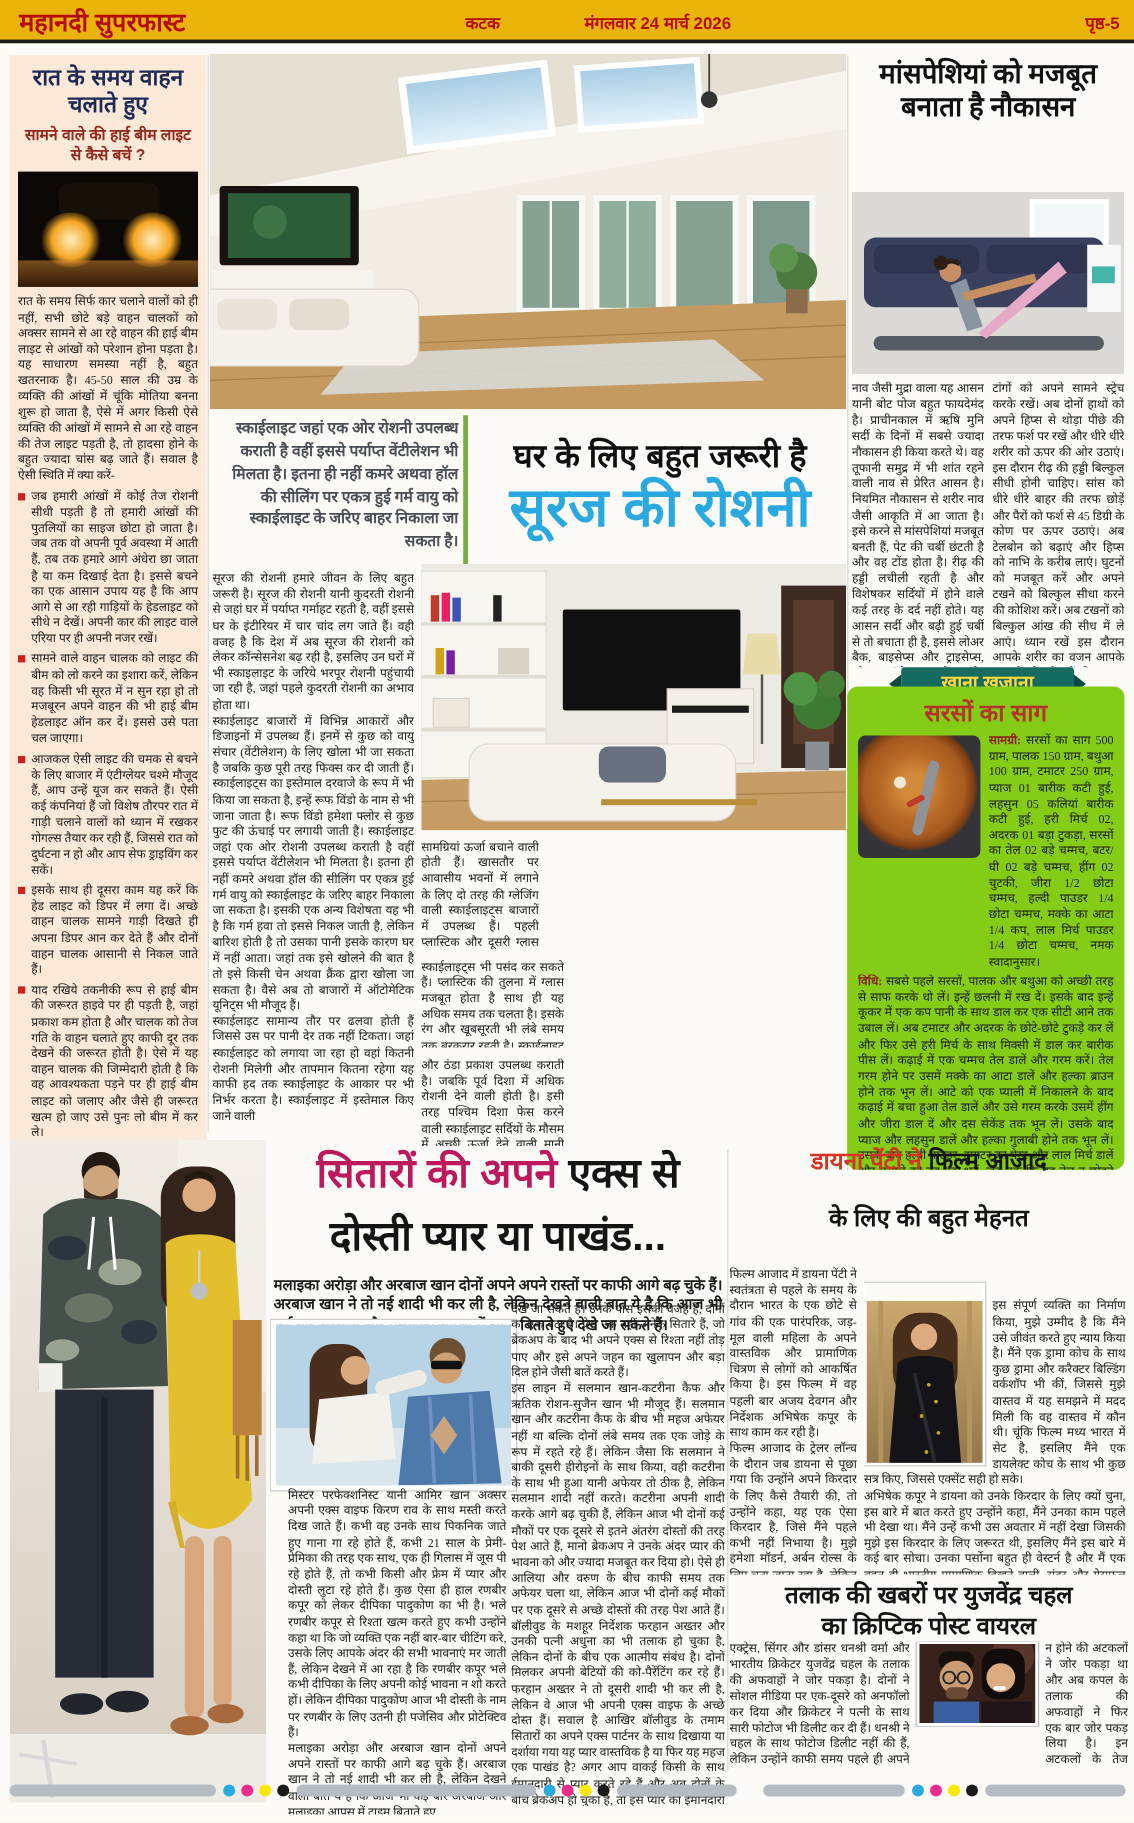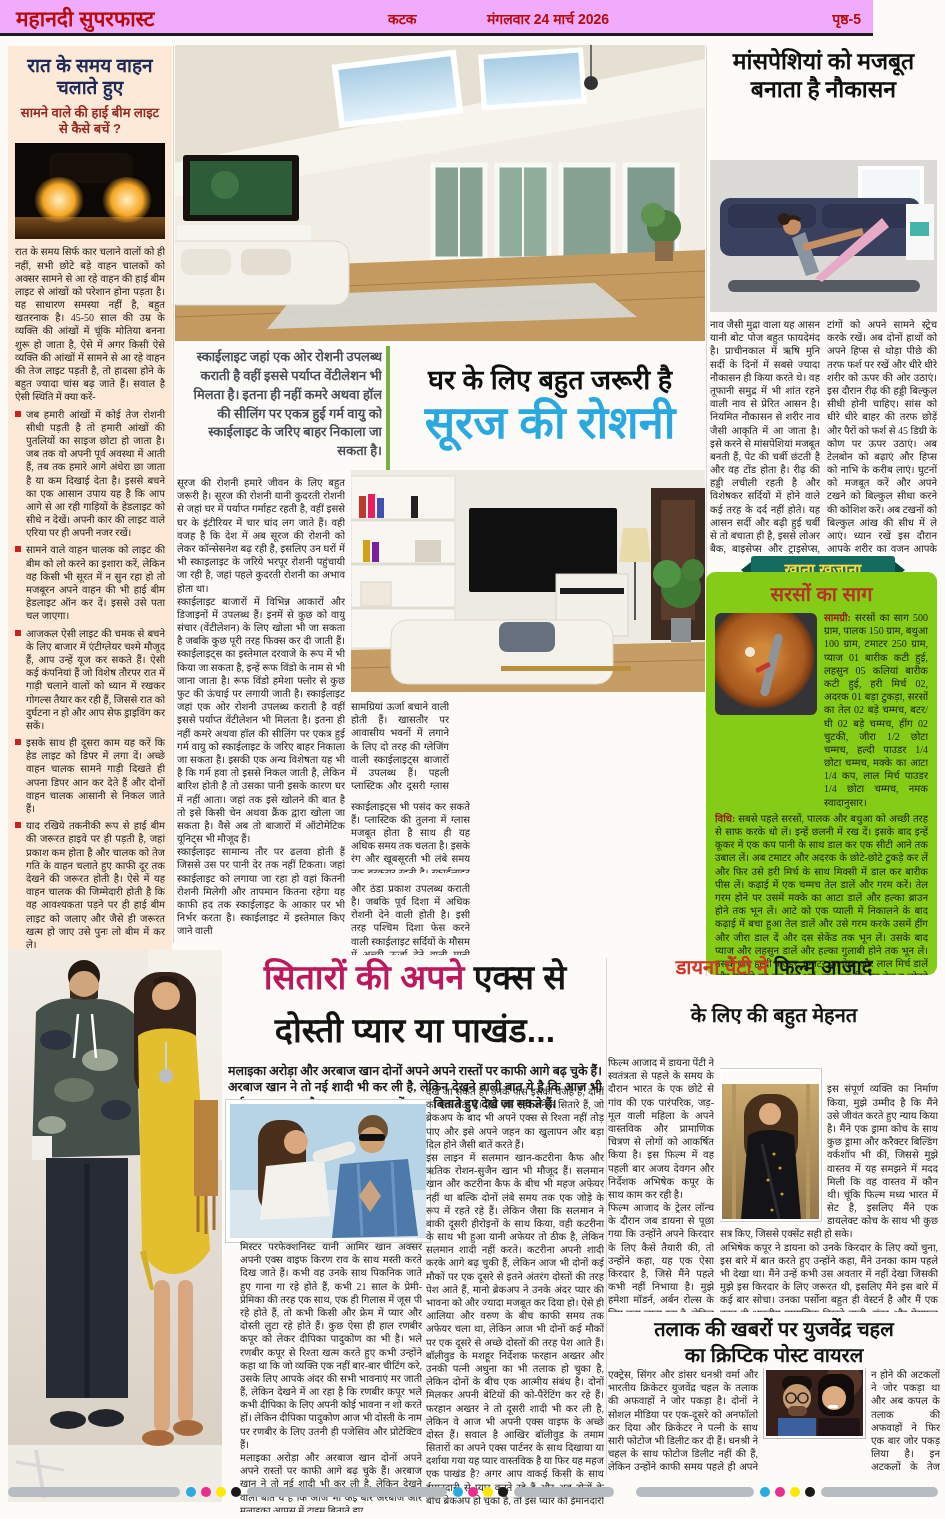--- a/index.html
+++ b/index.html
@@ -3,21 +3,21 @@
 <meta charset="utf-8">
 <style>
   html,body{margin:0;padding:0;background:#e8e6e0;}
   #page{position:relative;width:945px;height:1519px;background:#fcfbf7;overflow:hidden;
         font-family:"Liberation Serif",serif;color:#1c1c1c;}
   .abs{position:absolute;}
   .sans{font-family:"Liberation Sans",sans-serif;}
   .bodytext{font-size:10px;line-height:1.32;text-align:justify;white-space:pre-line;overflow:hidden;color:#1b1b1b;}
   .vrule{position:absolute;width:1px;background:#d8d5cd;}
   
-  #masthead{left:0;top:0;width:873px;height:36px;background:#f0abfc;border-bottom:3px solid #1b1b1b;box-sizing:border-box;}
+  #masthead{left:0;top:0;width:945px;height:36px;background:#eab308;border-bottom:3px solid #1b1b1b;box-sizing:border-box;}
   #masthead .mh{position:absolute;font-weight:bold;color:#b50d0d;font-family:"Liberation Sans",sans-serif;}
   
   #night{left:8px;top:46px;width:164px;height:1148px;background:#fce9d7;box-sizing:border-box;padding:7px 7px;overflow:hidden;}
   #night h1{margin:2px 0 0;font-size:19px;line-height:1.18;text-align:center;color:#1d2a56;font-family:"Liberation Sans",sans-serif;}
   #night h2{margin:5px 0 0;font-size:13px;line-height:1.25;text-align:center;color:#93291e;font-family:"Liberation Sans",sans-serif;}
   #night ul{margin:4px 0 0;padding:0 0 0 11px;list-style:none;}
   #night li{position:relative;font-size:10px;line-height:1.32;text-align:justify;margin:0 0 4px;}
   #night li::before{content:"";position:absolute;left:-11px;top:3px;width:6px;height:6px;background:#cf2020;}
   
   .photo{position:absolute;overflow:hidden;}

